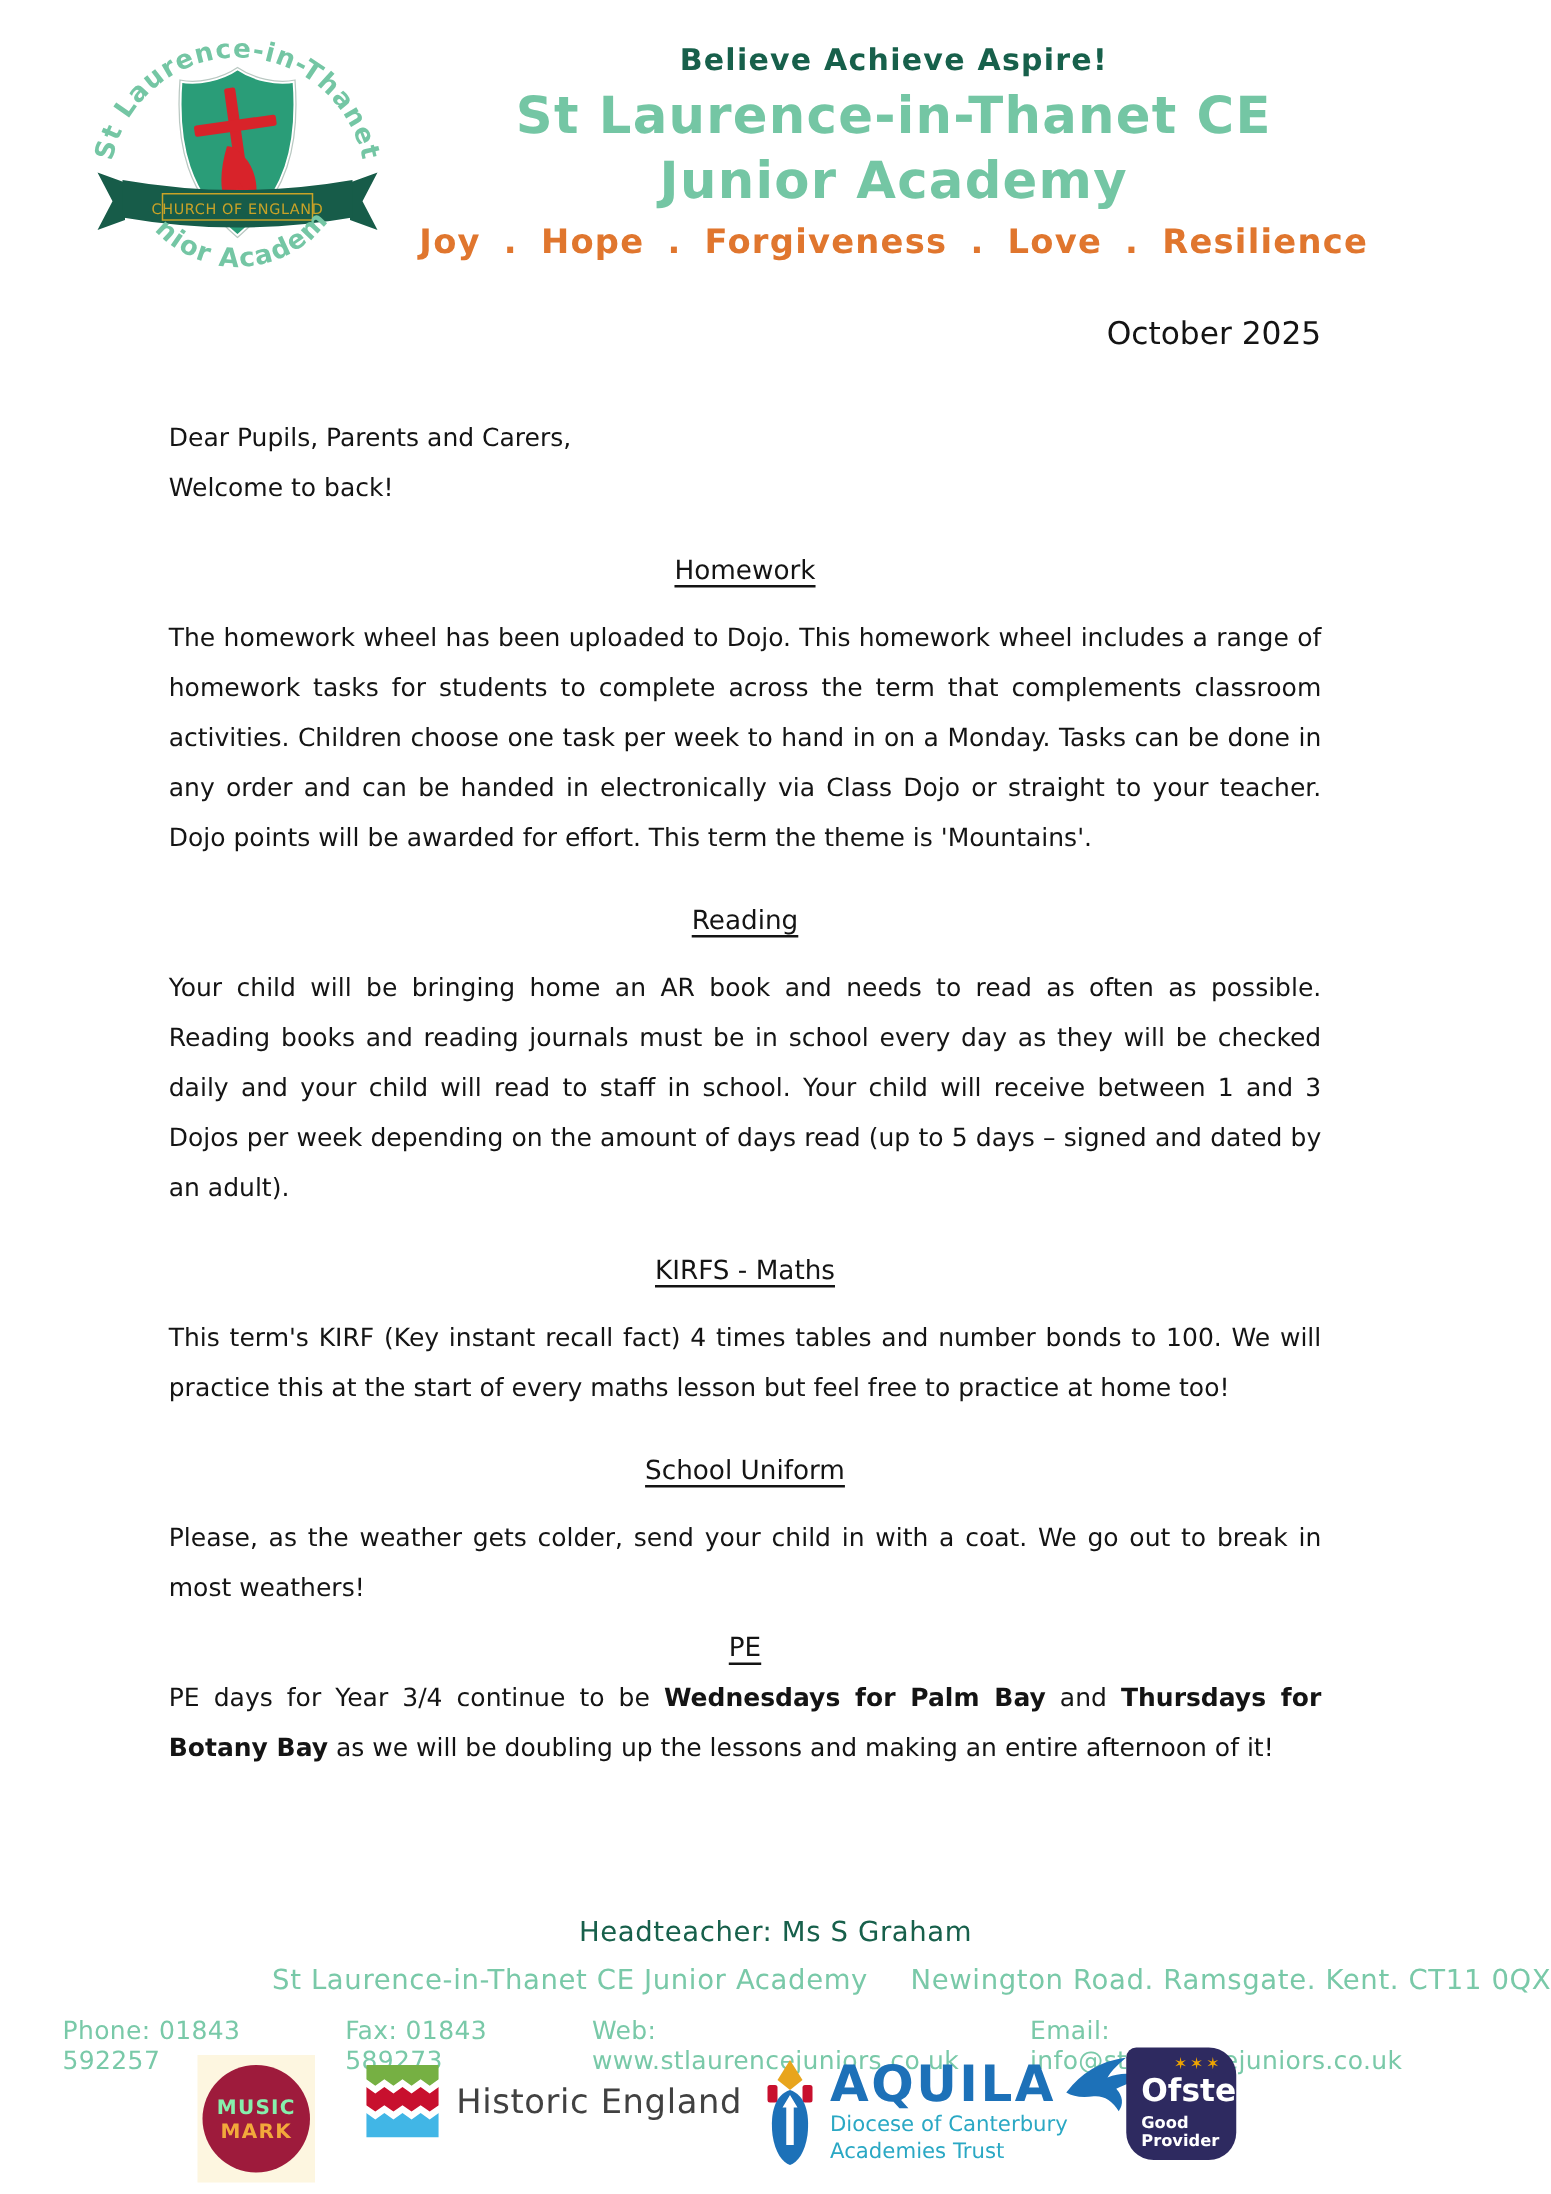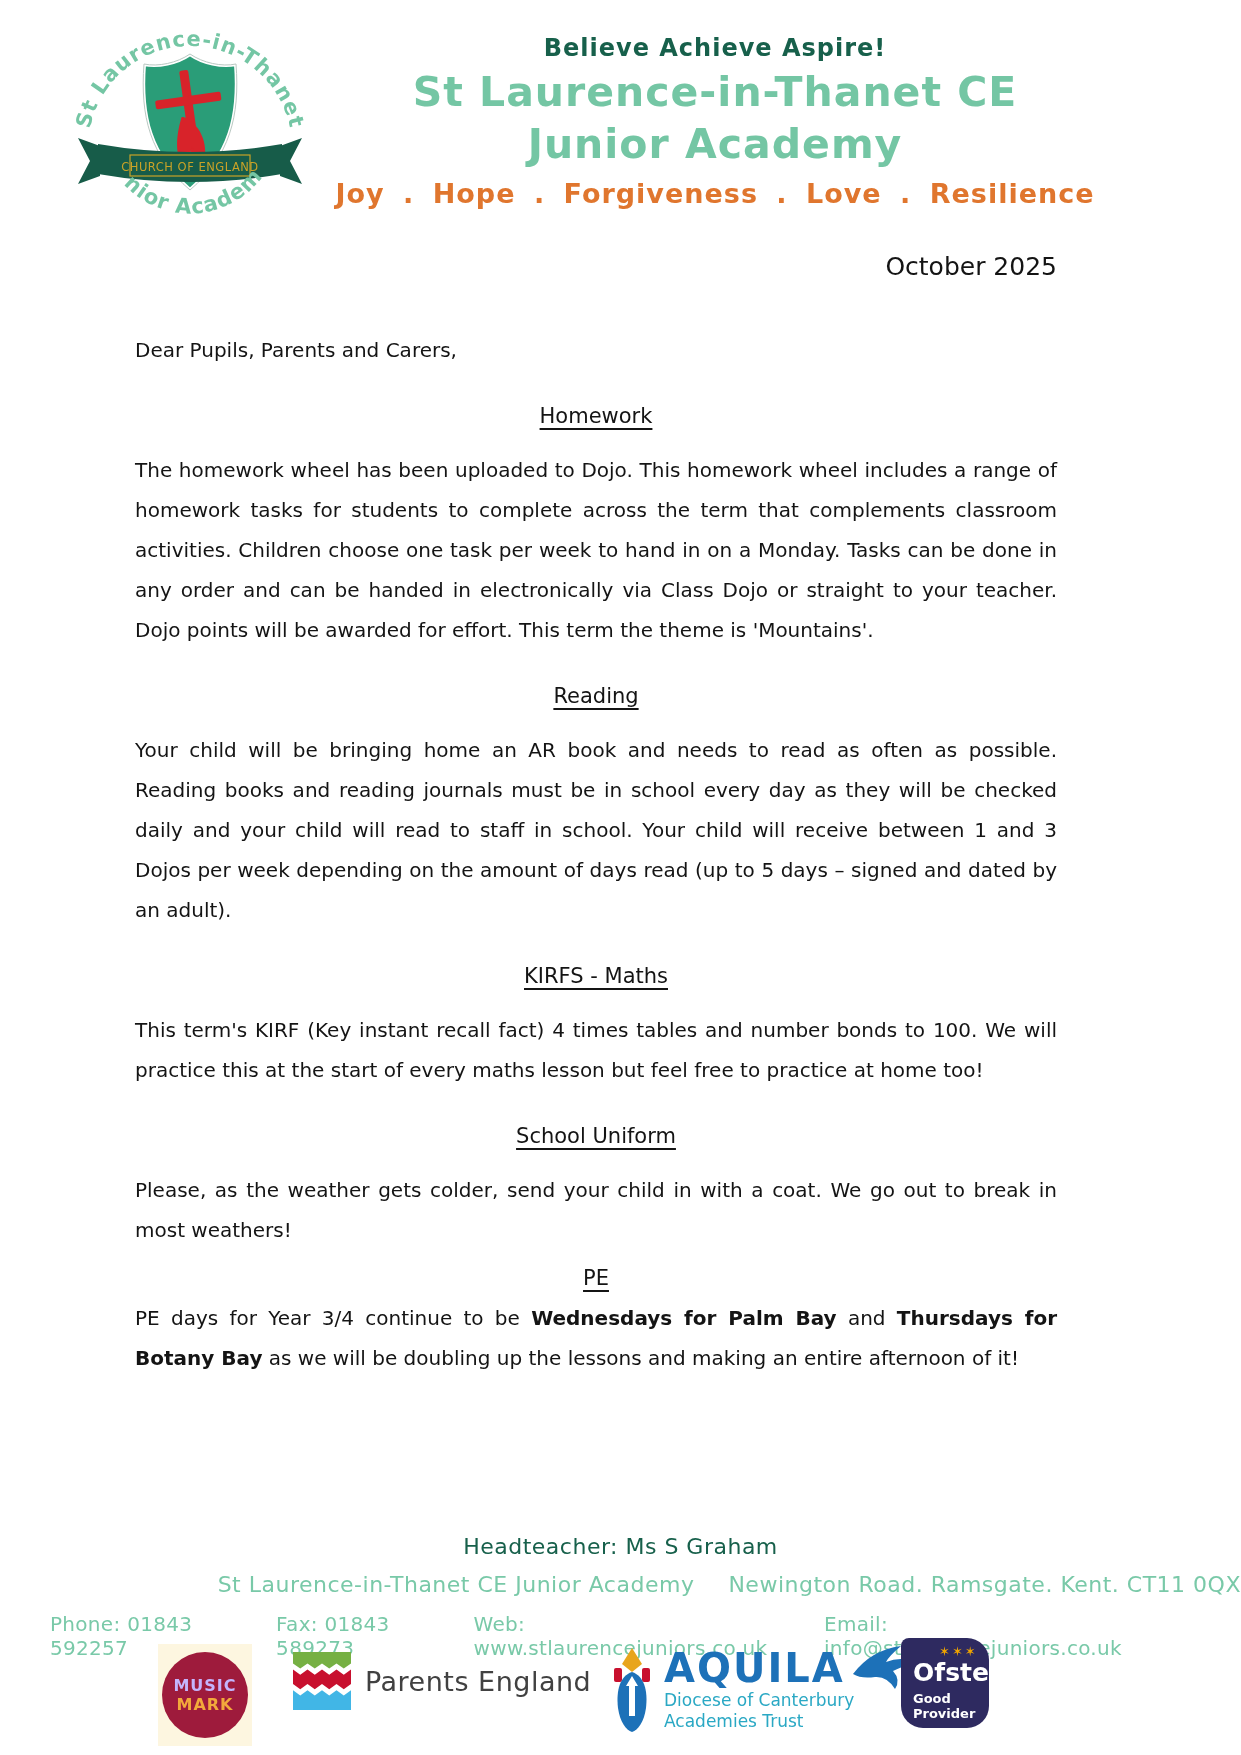--- a/index.html
+++ b/index.html
@@ -53,21 +53,21 @@
 
   .music-mark {
     position:absolute; left:158px; top:8px; width:94px; height:102px;
     background:#fdf6e0; display:flex; align-items:center; justify-content:center;
   }
   .music-mark .circle {
     width:86px; height:86px; border-radius:50%; background:#9e1b3c;
     display:flex; flex-direction:column; align-items:center; justify-content:center;
     font-size:16px; font-weight:bold; letter-spacing:1px; line-height:19px;
   }
-  .music-mark .l1 { color:#c4b5fd; }
+  .music-mark .l1 { color:#86efac; }
   .music-mark .l2 { color:#f2a93b; }
 
   .historic-england { position:absolute; left:293px; top:16px; display:flex; align-items:center; gap:14px; }
   .historic-england .label { font-size:27px; color:#414141; letter-spacing:0.5px; }
 
   .aquila { position:absolute; left:608px; top:10px; display:flex; gap:8px; }
   .aquila .textblock { display:flex; flex-direction:column; }
   .aquila .nameline { display:flex; align-items:flex-start; gap:6px; }
   .aquila .name { font-size:40px; font-weight:bold; color:#1d71b8; letter-spacing:2px; line-height:44px; }
   .aquila .sub { font-size:17px; color:#2aa8c4; line-height:21px; }
@@ -120,20 +120,21 @@
     <div class="motto">Believe Achieve Aspire!</div>
     <div class="school-name">St Laurence-in-Thanet CE</div>
     <div class="school-name" style="margin-top:0;">Junior Academy</div>
     <div class="values-line">Joy . Hope . Forgiveness . Love . Resilience</div>
   </div>
 
   <div class="date-line">October 2025</div>
 
   <div class="letter">
     <p class="salutation">Dear Pupils, Parents and Carers,</p>
+    <p class="welcome">Welcome to back!</p>
 
     <h2 class="section-heading">Homework</h2>
     <p class="body-par">The homework wheel has been uploaded to Dojo. This homework wheel includes a range of homework tasks for students to complete across the term that complements classroom activities. Children choose one task per week to hand in on a Monday. Tasks can be done in any order and can be handed in electronically via Class Dojo or straight to your teacher. Dojo points will be awarded for effort. This term the theme is 'Mountains'.</p>
 
     <h2 class="section-heading">Reading</h2>
     <p class="body-par">Your child will be bringing home an AR book and needs to read as often as possible. Reading books and reading journals must be in school every day as they will be checked daily and your child will read to staff in school. Your child will receive between 1 and 3 Dojos per week depending on the amount of days read (up to 5 days – signed and dated by an adult).</p>
 
     <h2 class="section-heading">KIRFS - Maths</h2>
     <p class="body-par">This term's KIRF (Key instant recall fact) 4 times tables and number bonds to 100. We will practice this at the start of every maths lesson but feel free to practice at home too!</p>
 
@@ -163,21 +164,21 @@
         <span class="l2">MARK</span>
       </div>
     </div>
 
     <div class="historic-england">
       <svg width="58" height="58" viewBox="0 0 56 56">
         <path d="M0,0 H56 V11 L49,16 L42,11 L35,16 L28,11 L21,16 L14,11 L7,16 L0,11 Z" fill="#76b043"></path>
         <path d="M0,17 L7,22 L14,17 L21,22 L28,17 L35,22 L42,17 L49,22 L56,17 V31 L49,36 L42,31 L35,36 L28,31 L21,36 L14,31 L7,36 L0,31 Z" fill="#c8102e"></path>
         <path d="M0,37 L7,42 L14,37 L21,42 L28,37 L35,42 L42,37 L49,42 L56,37 V56 H0 Z" fill="#41b6e6"></path>
       </svg>
-      <span class="label">Parents England</span>
+      <span class="label">Historic England</span>
     </div>
 
     <div class="aquila">
       <svg width="48" height="88" viewBox="0 0 48 88">
         <path d="M24,2 L34,18 L24,26 L14,18 Z" fill="#e8a51d"></path>
         <rect x="6" y="22" width="8" height="14" fill="#c8102e" rx="2"></rect>
         <rect x="34" y="22" width="8" height="14" fill="#c8102e" rx="2"></rect>
         <path d="M24,26 C36,30 40,44 38,62 C36,76 30,84 24,86 C18,84 12,76 10,62 C8,44 12,30 24,26 Z" fill="#1d71b8"></path>
         <path d="M24,30 L30,40 L27,40 L27,70 L21,70 L21,40 L18,40 Z" fill="#ffffff"></path>
       </svg>

